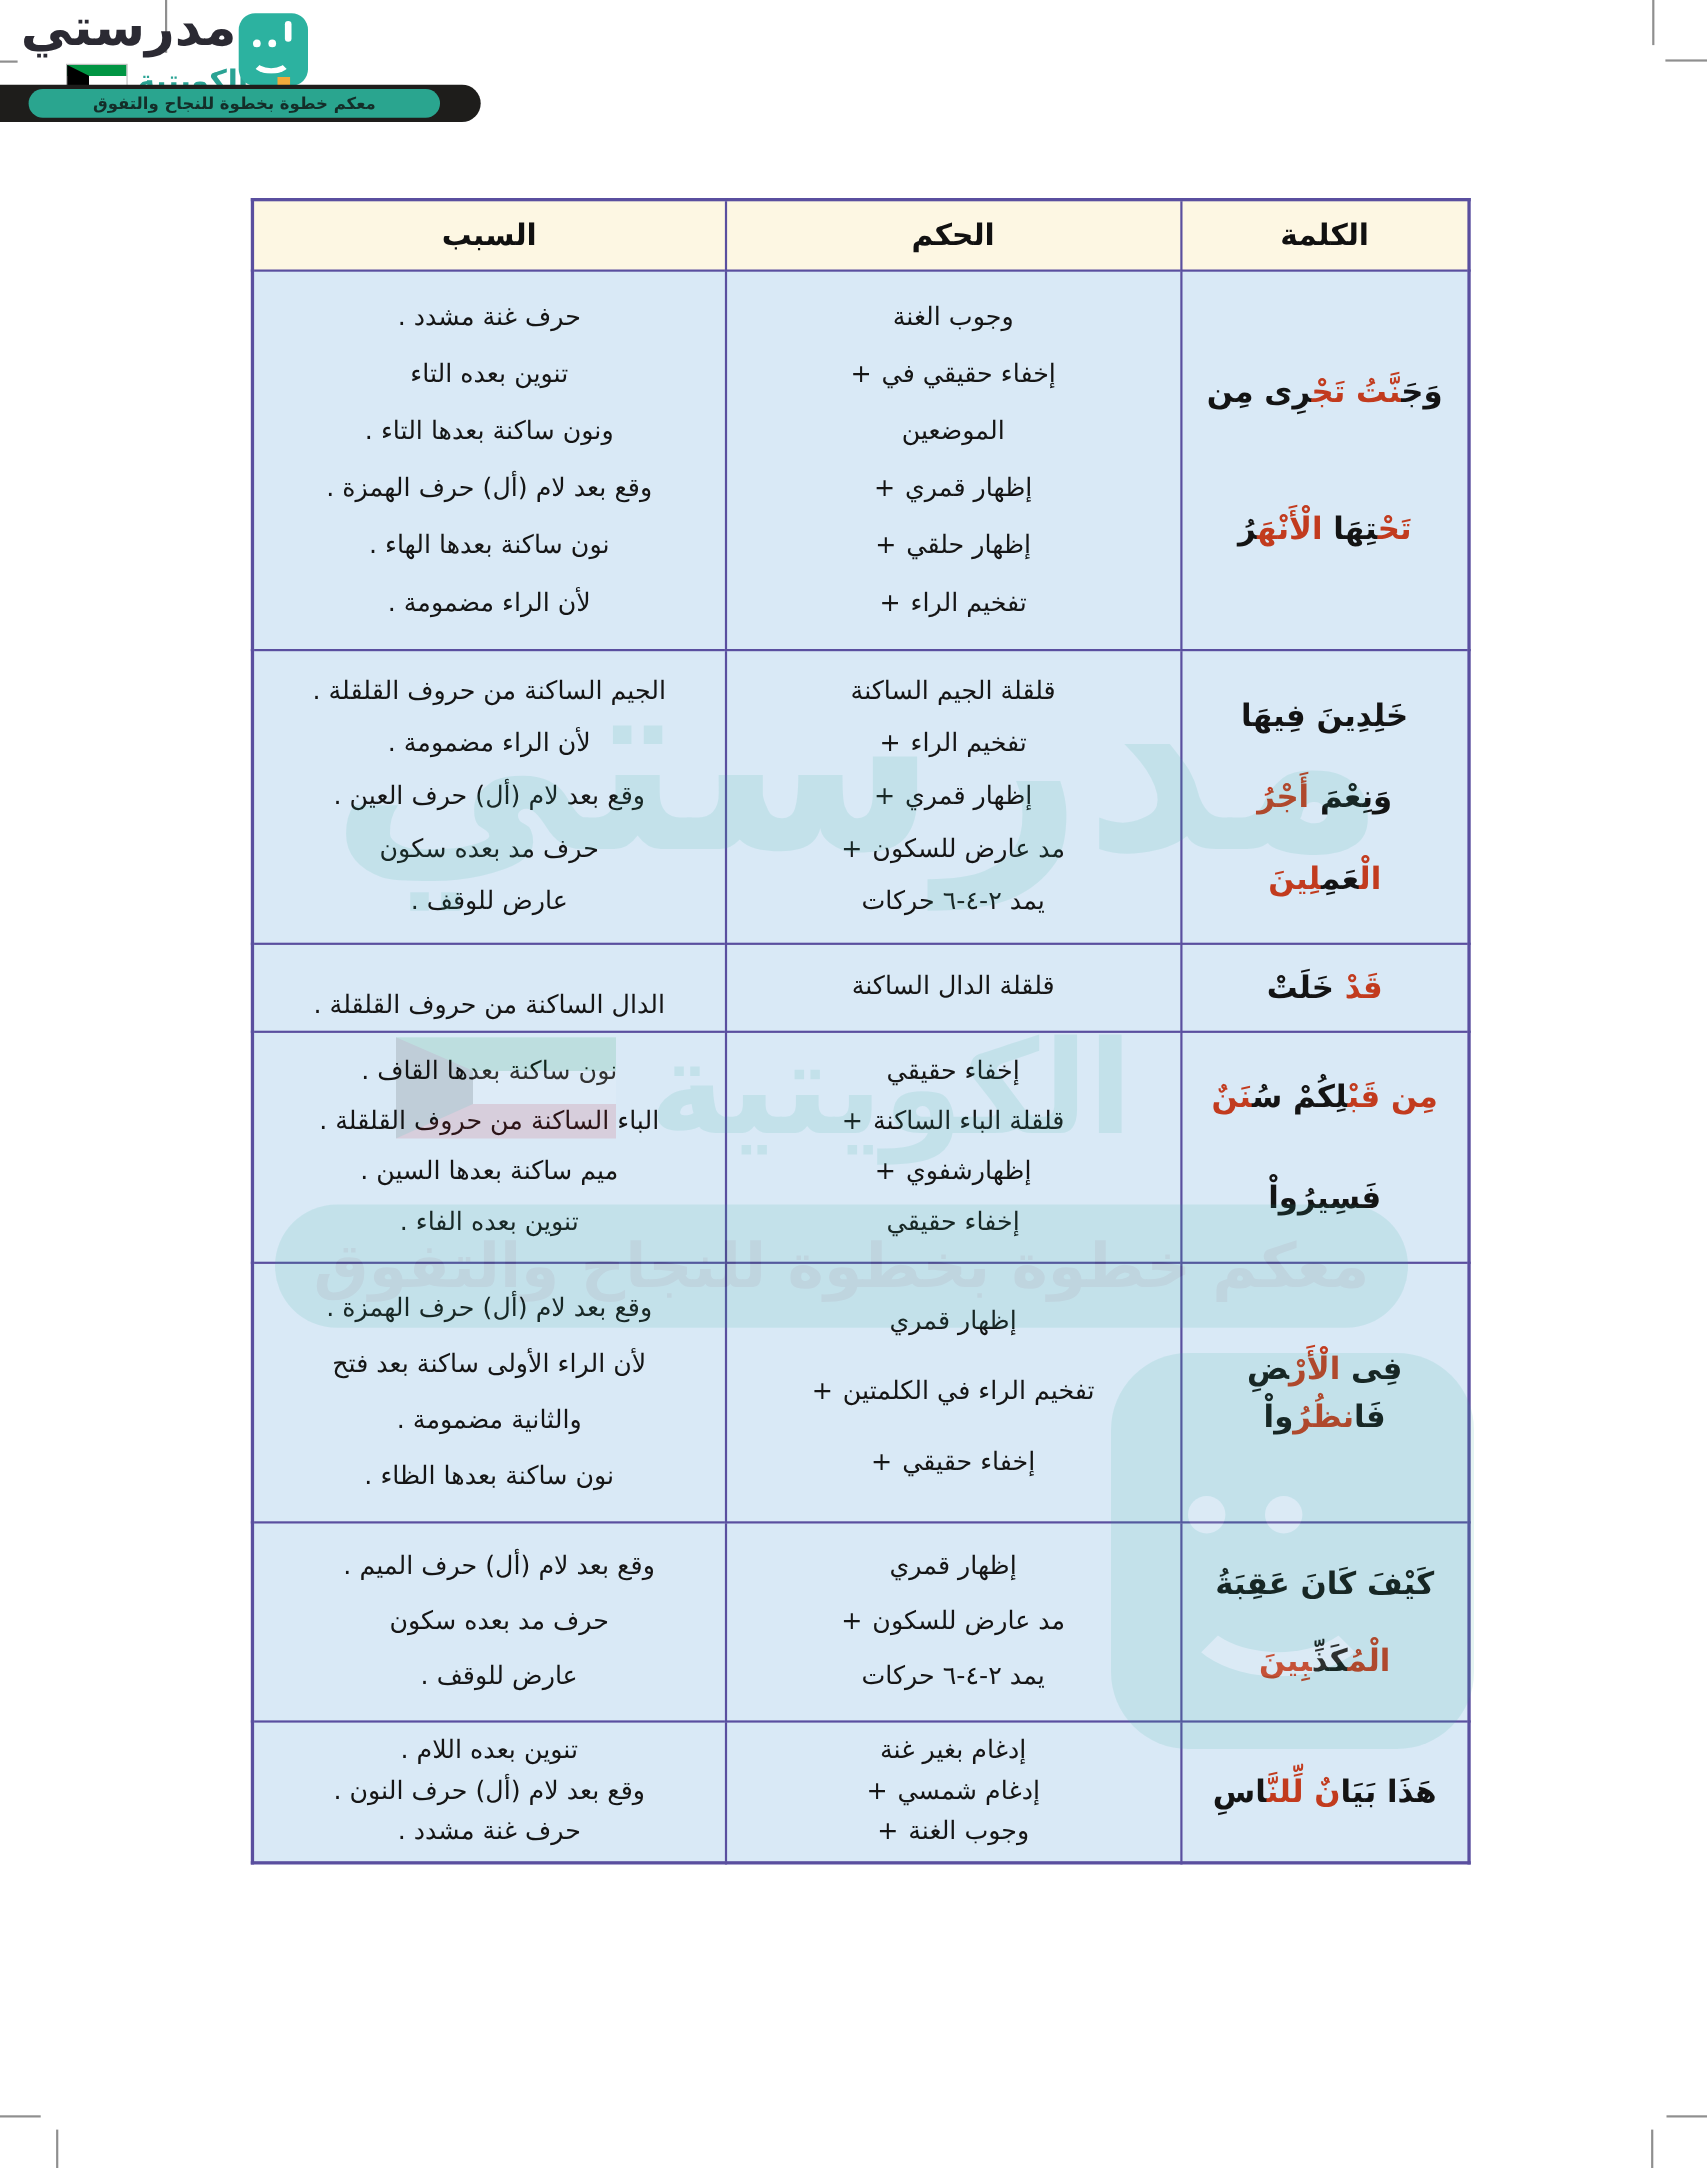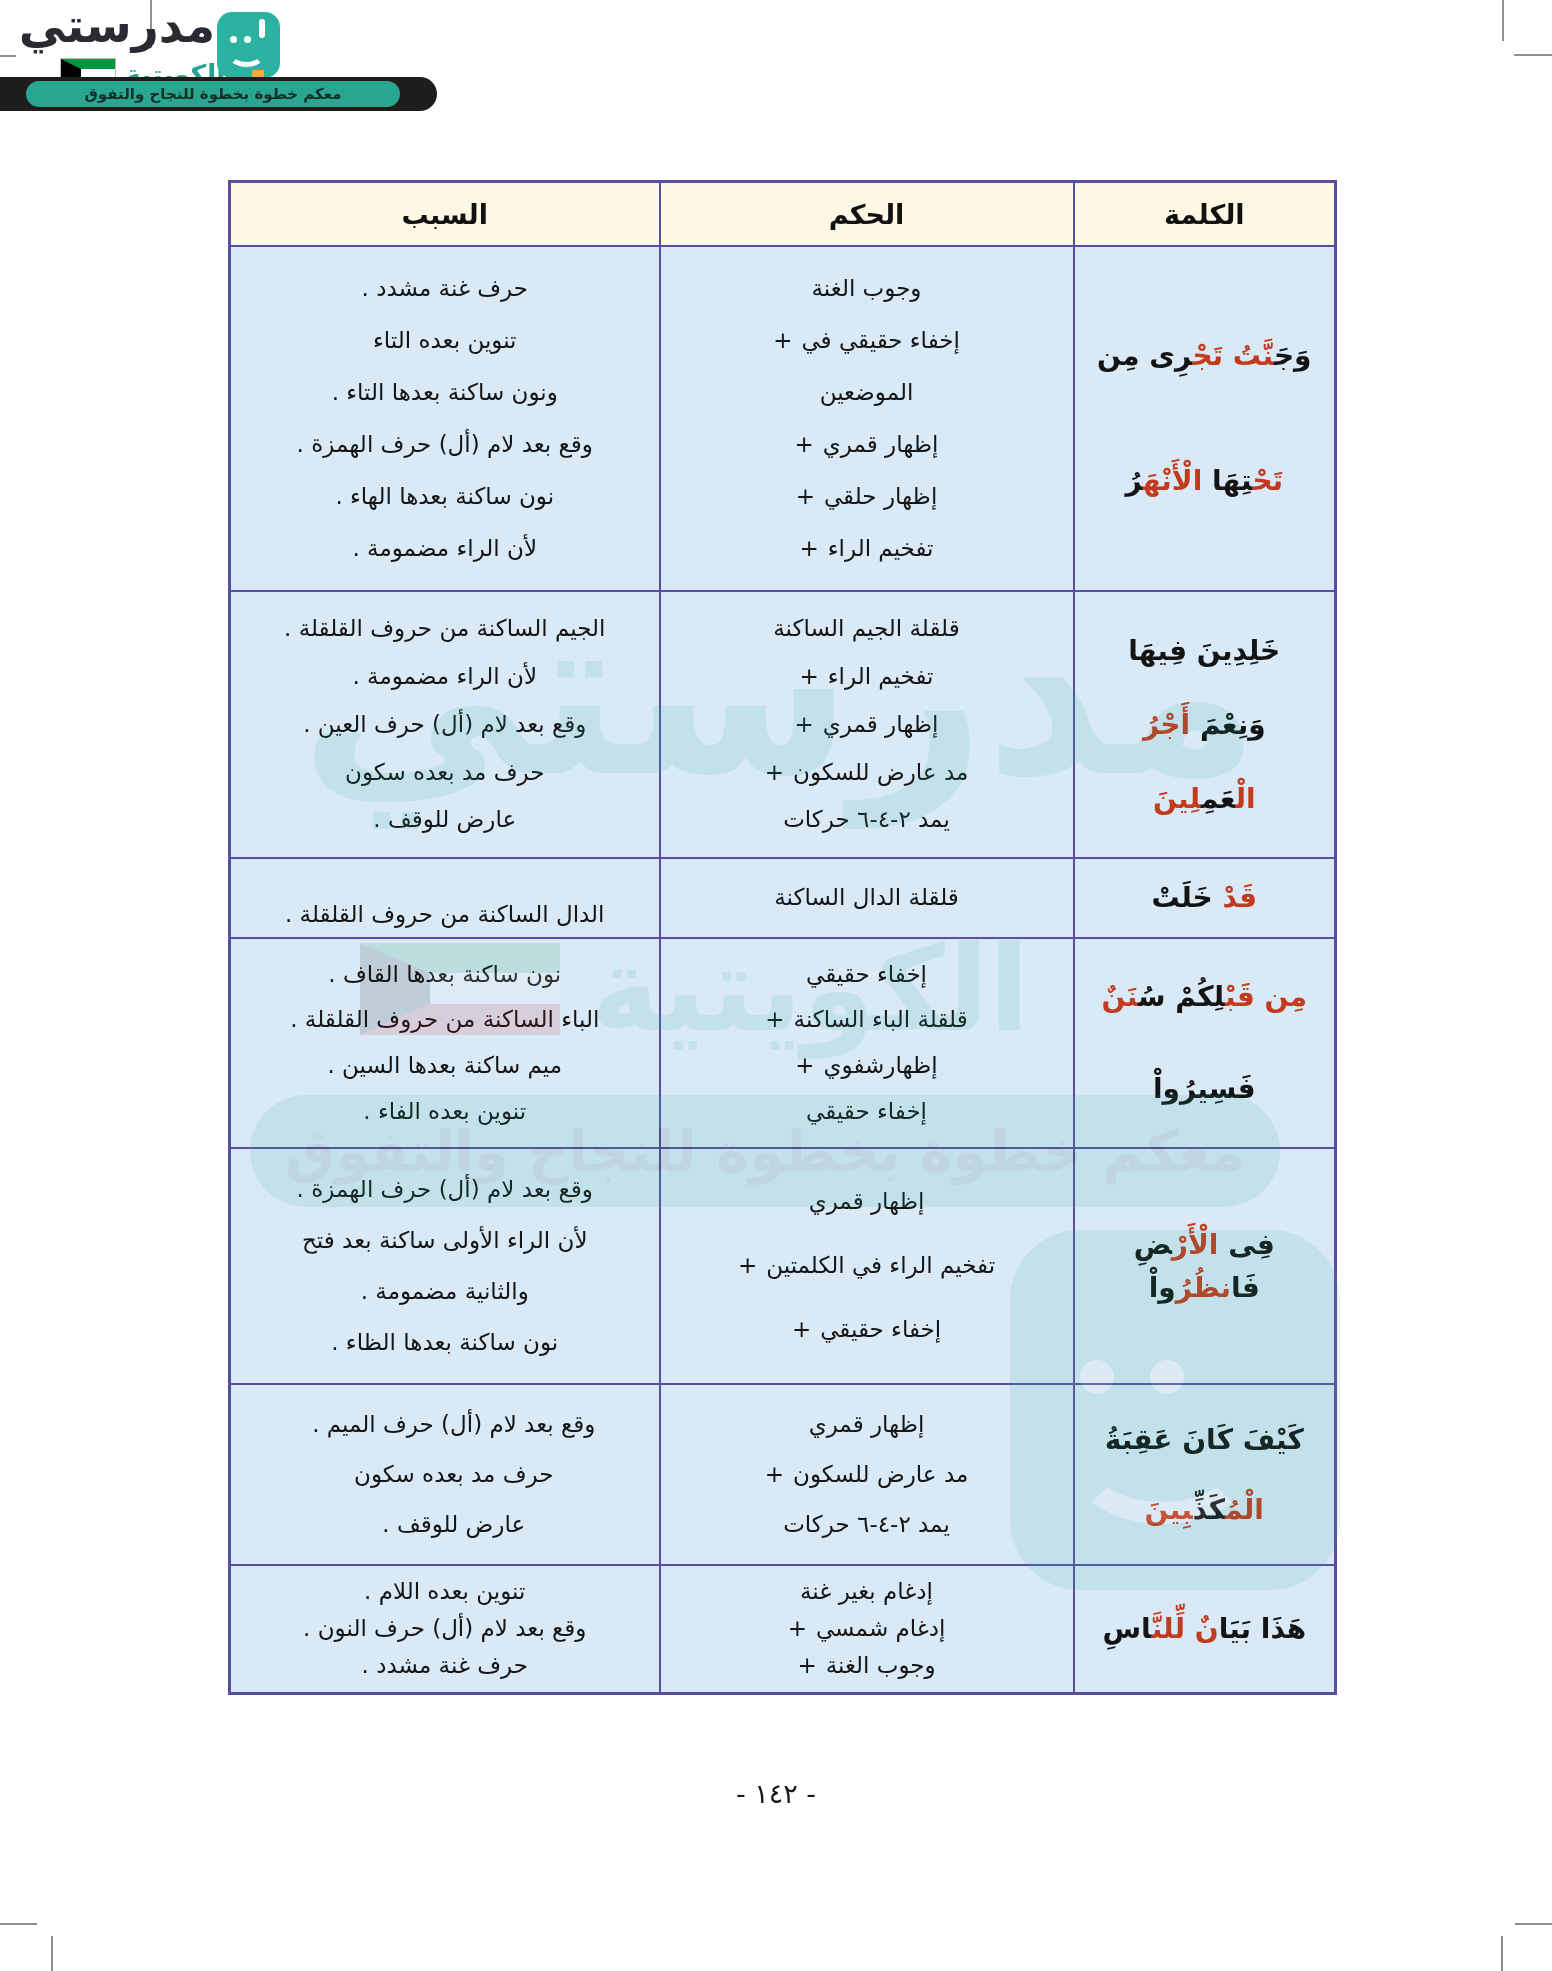--- a/index.html
+++ b/index.html
@@ -281,14 +281,13 @@
       <span class="wm-sub">الكويتية</span>
     </div>
     <div class="wm-pill">معكم خطوة بخطوة للنجاح والتفوق</div>
     <div class="wm-icon">
       <span class="d d1"></span>
       <span class="d d2"></span>
       <span class="m"></span>
     </div>
   </div>
 
-  <div class="page-number">- ١٤٢ -</div>
 </div>
 
 </body></html>

